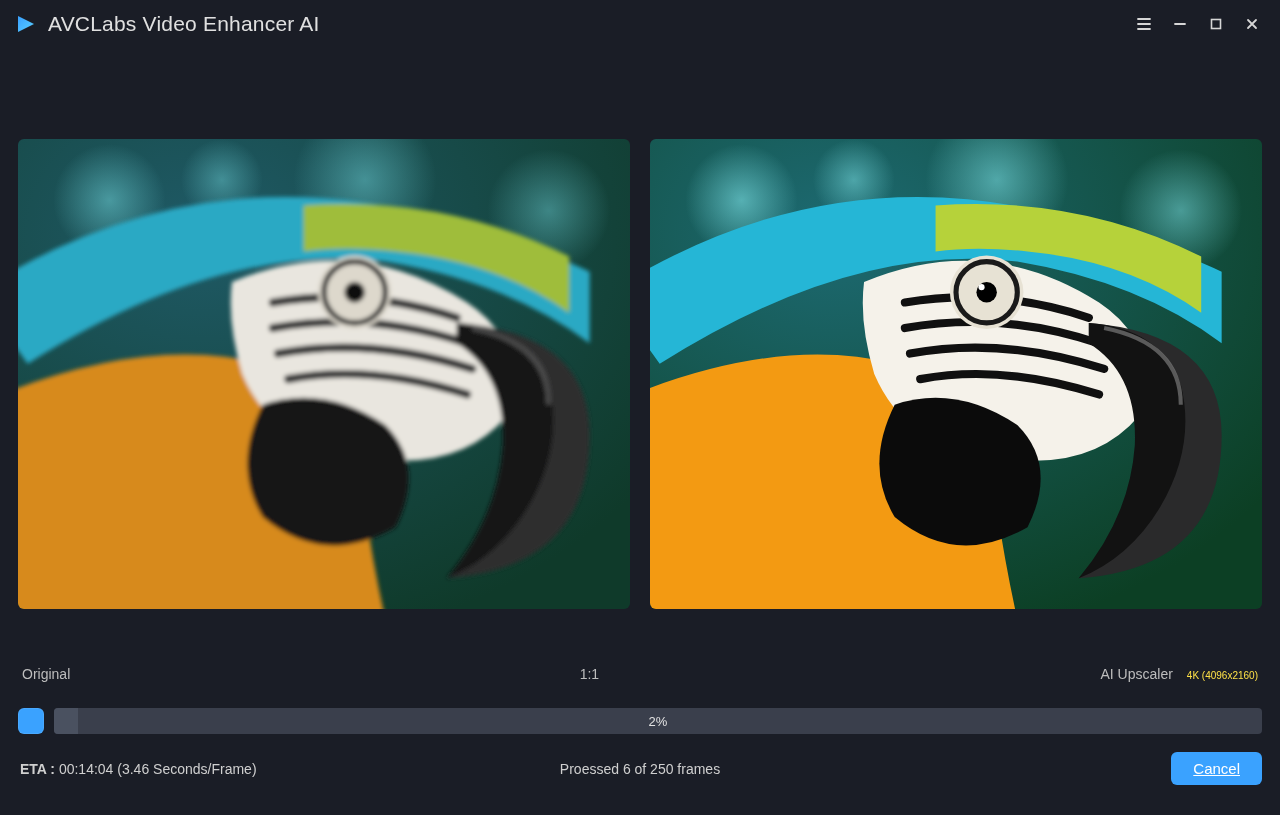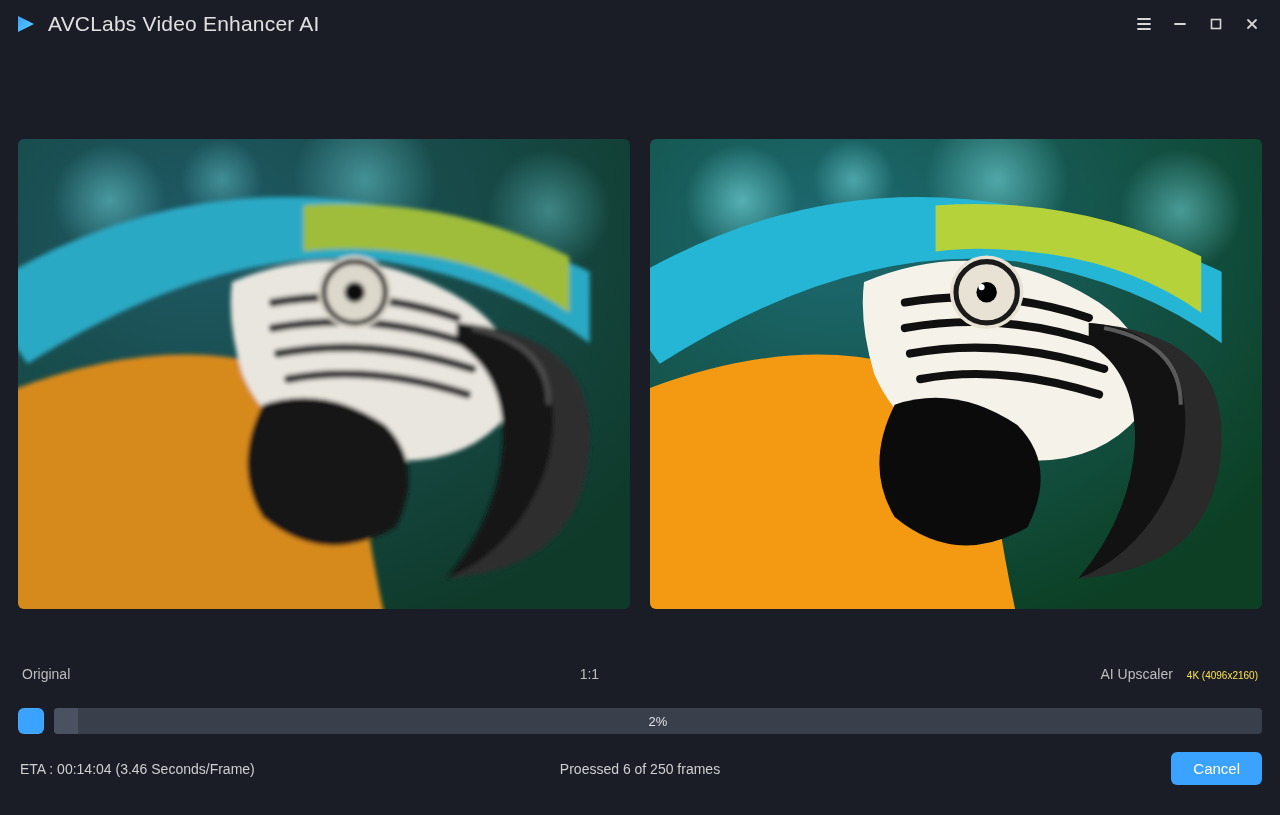--- a/index.html
+++ b/index.html
@@ -16,24 +16,24 @@
   .labels-row { display: flex; align-items: center; padding: 0 4px 26px 4px; font-size: 14px; color: #bdbdbd; }
   .labels-row .center { flex: 1; text-align: center; padding-left: 8px; }
   .labels-row .right { display: flex; gap: 14px; align-items: baseline; justify-content: center; }
   .labels-row .right .res { color: #fde047; font-size: 10px; }
   .progress-wrap { display: flex; align-items: center; gap: 10px; margin-bottom: 18px; }
   .progress-handle { width: 26px; height: 26px; border-radius: 6px; background: #3aa2ff; box-shadow: 0 0 0 1px rgba(255,255,255,.08) inset; }
   .progress-track { position: relative; flex: 1; height: 26px; background: #3a3f4c; border-radius: 4px; display: flex; align-items: center; justify-content: center; }
   .progress-fill { position: absolute; left: 0; top: 0; bottom: 0; background: #4a5160; border-radius: 4px 0 0 4px; }
   .progress-text { position: relative; font-size: 13px; color: #e2e2e2; }
   .info-row { display: flex; align-items: center; padding: 0 0 30px 2px; font-size: 14px; color: #cfcfcf; }
-  .info-row .eta-label { font-weight: 400; }
+  .info-row .eta-label { font-weight: 700; }
   .info-row .center { position: absolute; left: 0; right: 0; text-align: center; pointer-events: none; color: #cfcfcf; font-size: 14px; }
   .info-row .spacer { flex: 1; }
-  .cancel-btn { background: #3aa2ff; color: #fff; font-size: 15px; padding: 8px 22px; border: none; border-radius: 6px; cursor: pointer; }
+  .cancel-btn { background: #3aa2ff; color: #fff; font-size: 15px; padding: 8px 22px; border: none; border-radius: 6px; cursor: pointer; text-decoration: underline; }
 </style>
 </head>
 <body>
 
 <div class="titlebar">
   <span class="app-logo">
     <svg width="22" height="22" viewBox="0 0 22 22">
       <polygon points="4,3 20,11 4,19" fill="url(#g1)"></polygon>
       <defs>
           <linearGradient id="g1" x1="0" y1="0" x2="1" y2="1">

